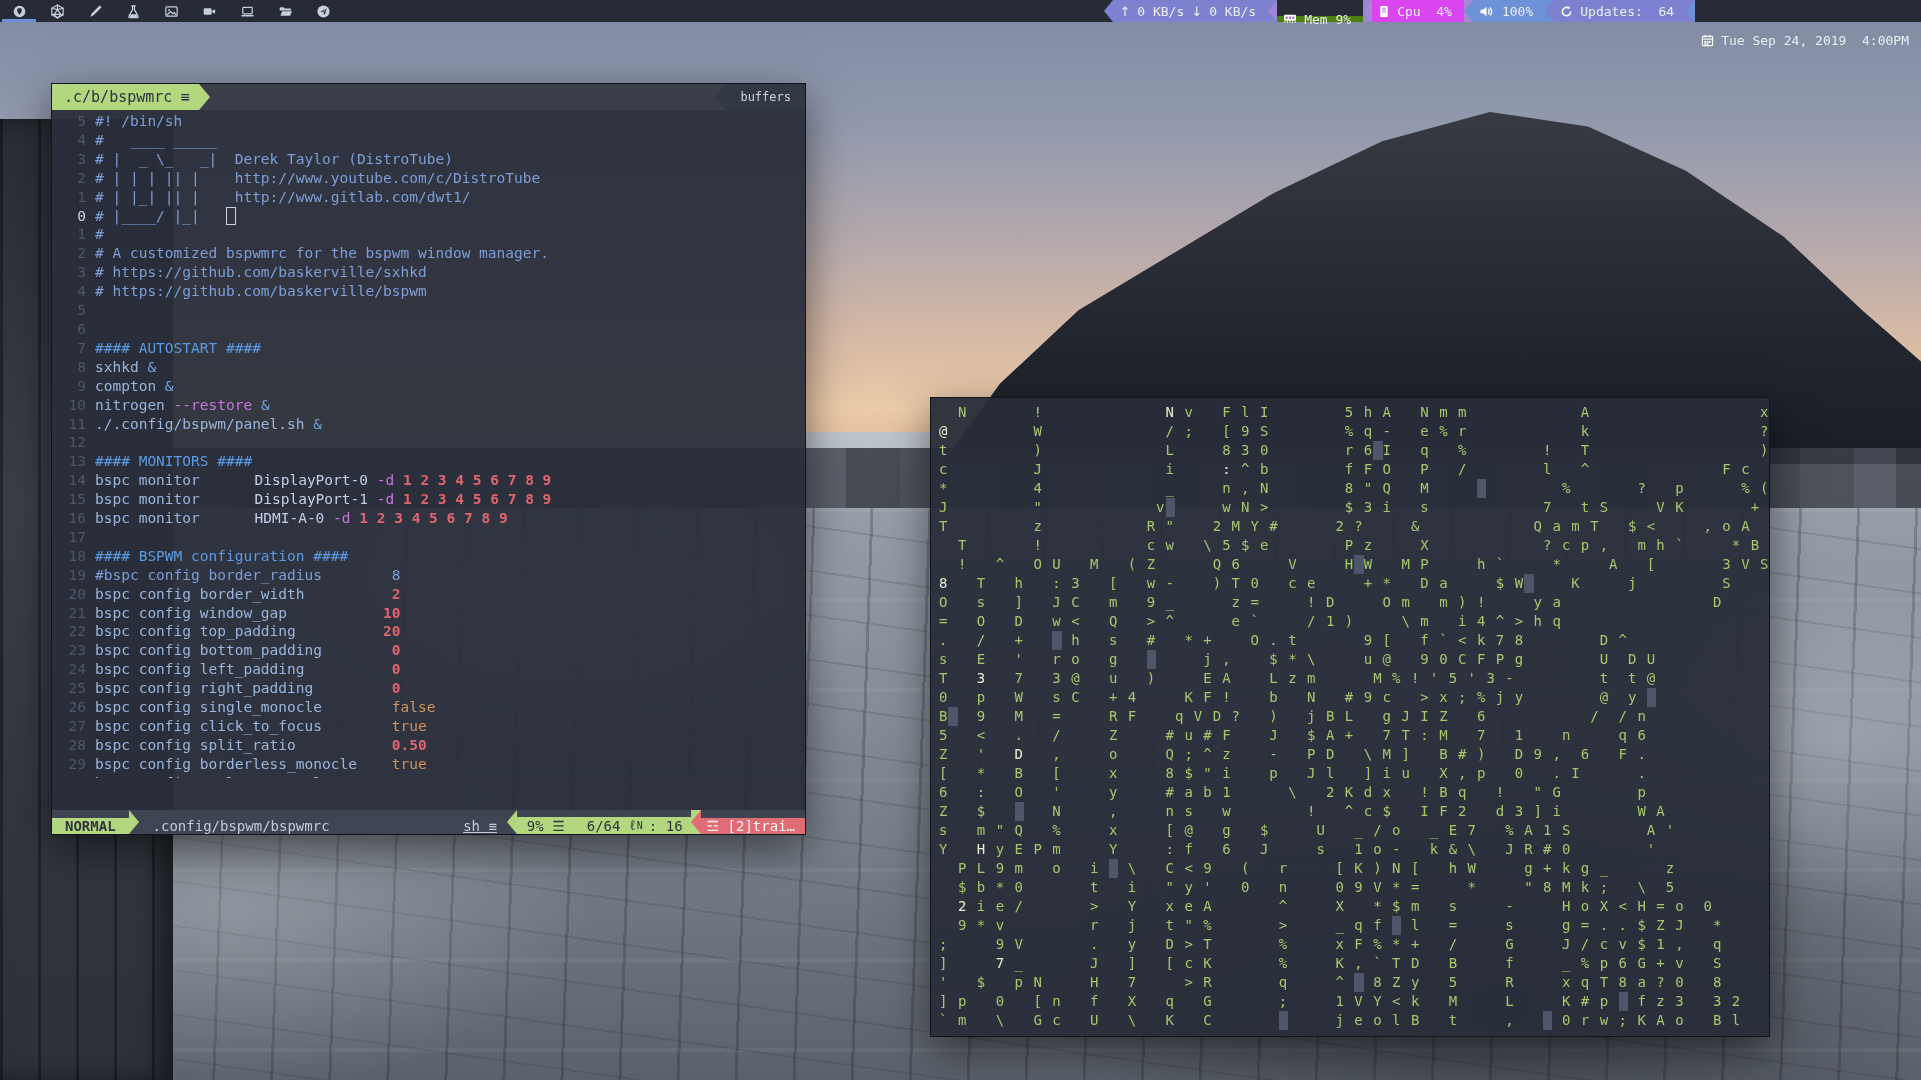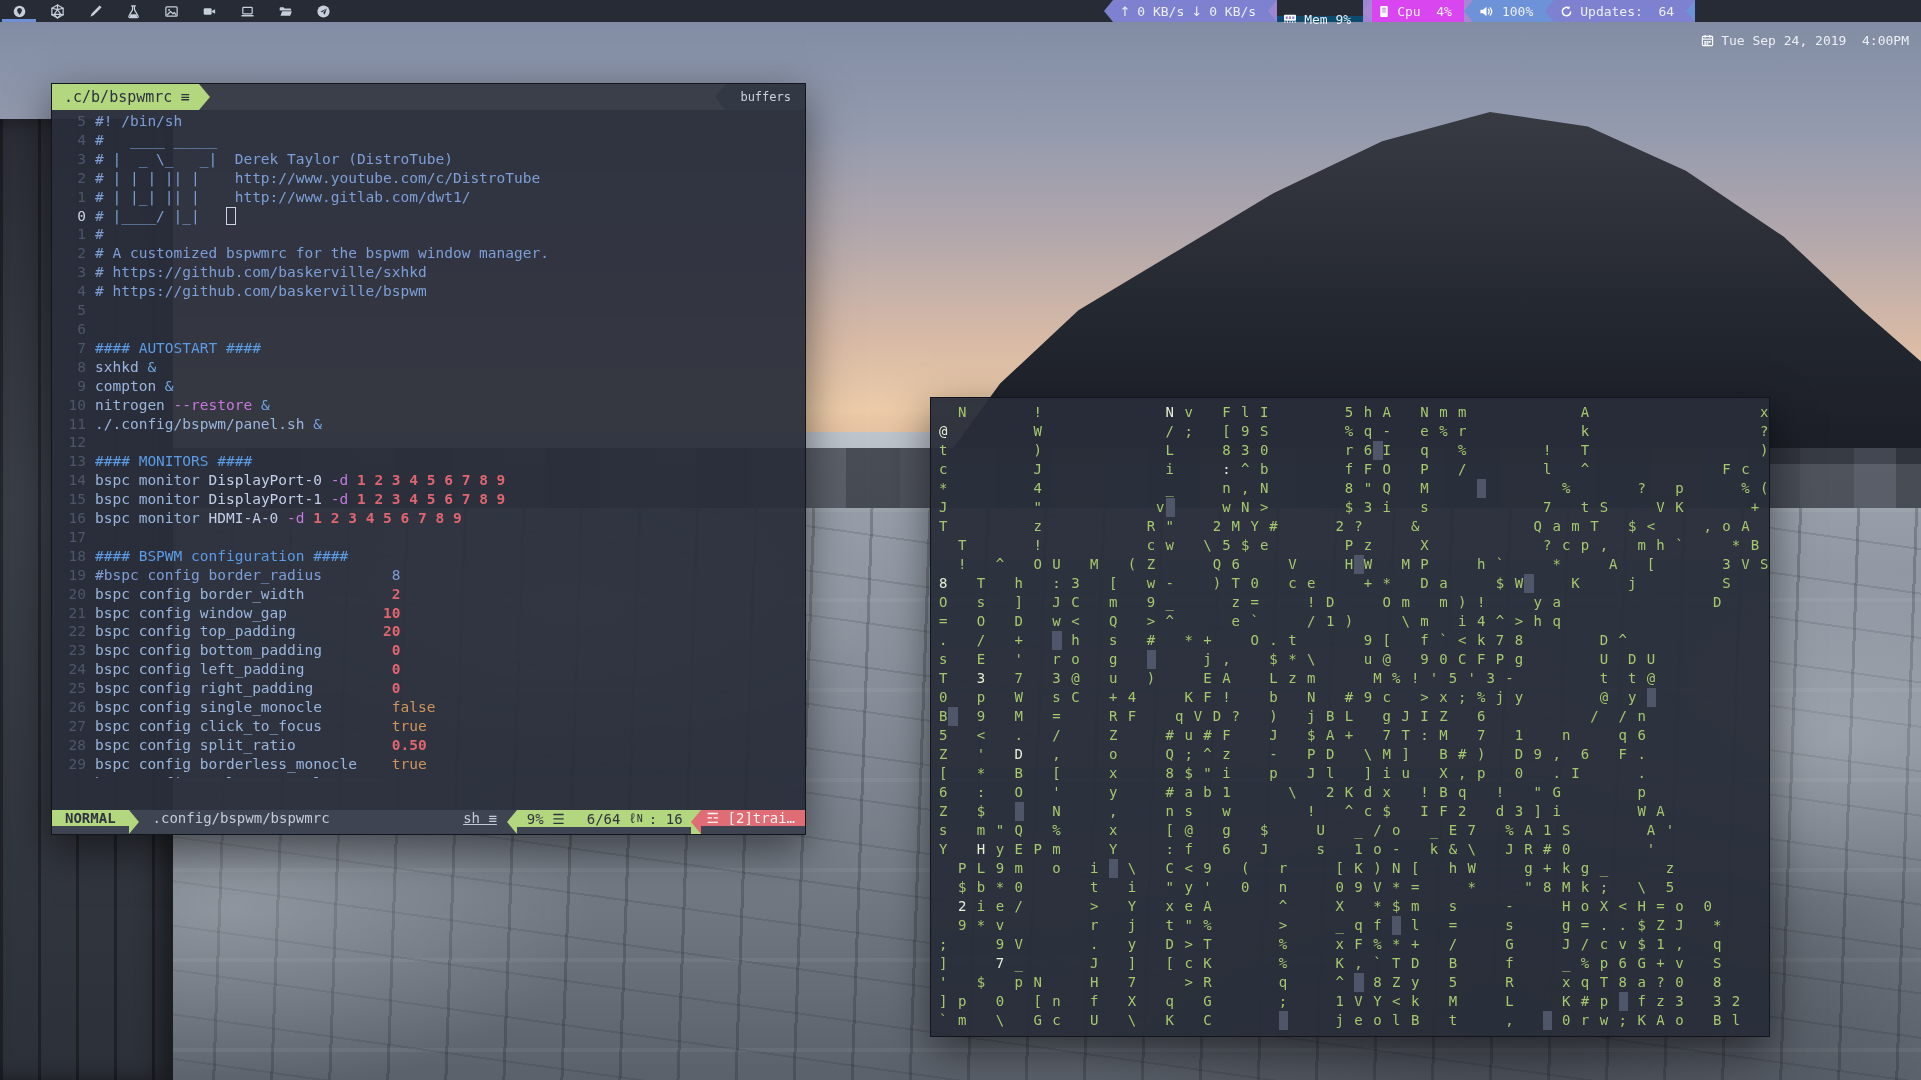--- a/index.html
+++ b/index.html
@@ -59,24 +59,24 @@
        padding:0 10px 0 12px;font-size:15px;white-space:pre;cursor:pointer;}
   .tab-arrow{width:0;height:0;border-style:solid;border-width:13px 0 13px 11px;border-color:transparent transparent transparent #b2d77e;}
   .tabline .sp{flex:1;}
   .buf-arrow{width:0;height:0;border-style:solid;border-width:13px 11px 13px 0;border-color:transparent #333845 transparent transparent;}
   .buffers{height:100%;display:flex;align-items:center;background:#333845;color:#ccd3de;
        padding:0 14px;font-size:12px;}
   .vbody{flex:1;padding-top:2px;overflow:hidden;font-size:14.5px;line-height:18.9px;white-space:pre;}
   .vrow{display:flex;}
   .lnum{flex:0 0 34px;text-align:right;padding-right:9px;color:#4d566a;}
   .lnum.cur{color:#ccd4e4;}
-  .c{color:#7d9ed6;} .h{color:#5b9be4;} .t{color:#9ab5dc;} .w{color:#c2cfe8;}
+  .c{color:#7d9ed6;} .h{color:#5b9be4;} .t{color:#9ab5dc;} .w{color:#c2cfe8;margin-left:46px;}
   .m{color:#c678dd;} .n{color:#e0656f;font-weight:bold;} .o{color:#cf955c;} .a{color:#6ea3e0;}
   .curbox{display:inline-block;width:8px;height:16px;border:1px solid #cdd5e4;vertical-align:-3px;}
-  .statusline{height:24px;flex:0 0 auto;display:flex;align-items:flex-start;background:#3f4452;
+  .statusline{height:24px;flex:0 0 auto;display:flex;align-items:flex-end;background:#3f4452;
        font-size:14px;color:#c3cbd8;white-space:pre;margin-top:32px;}
   .st-mode{background:#b2d77e;color:#2e333f;font-weight:bold;display:flex;align-items:center;padding:0 13px;}
   .st-mode-arrow{width:0;height:0;border-style:solid;border-width:12px 0 12px 10px;border-color:transparent transparent transparent #b2d77e;}
   .st-path{display:flex;align-items:center;padding-left:14px;}
   .st-sp{flex:1;}
   .st-ft{display:flex;align-items:center;padding-right:10px;text-decoration:underline;}
   .st-garrow{width:0;height:0;border-style:solid;border-width:12px 10px 12px 0;border-color:transparent #b2d77e transparent transparent;}
   .st-right{background:#b2d77e;color:#2e333f;display:flex;align-items:center;padding:0 8px 0 10px;}
   .st-rarrow{width:0;height:0;border-style:solid;border-width:12px 10px 12px 0;border-color:transparent #e06c75 transparent transparent;background:#b2d77e;}
   .st-warn{background:#e06c75;color:#fdf3f3;display:flex;align-items:center;padding:0 10px 0 6px;}
@@ -176,21 +176,21 @@
             <circle cx="8" cy="8" r="6.5" fill="#c7cfdb"></circle>
             <path d="M4.5 8.2 11.5 4.8 9.3 11.5 7.6 9.2 11.5 4.8 7 8.6z" fill="#2a2f3a"></path>
           </svg>
         </span>
       </div>
     </div>
   <div class="pl" id="pl">
       <div class="pl-arrow" style="border-color: transparent rgb(126, 129, 208) transparent transparent; background: transparent;"></div>
       <div class="pl-seg" style="background: rgb(126, 129, 208);"><span class="gly">↑</span><span>0 KB/s</span><span class="gly">↓</span><span>0 KB/s</span></div>
       <div class="pl-arrow" style="border-color: transparent rgb(156, 134, 210) transparent transparent; background: rgb(126, 129, 208);"></div>
-      <div class="pl-seg" style="background: #0c4a6e; margin-top: 16px;"><span><svg width="14" height="12" viewBox="0 0 16 14">
+      <div class="pl-seg" style="background: #4d7c0f; margin-top: 16px;"><span><svg width="14" height="12" viewBox="0 0 16 14">
             <rect x="1" y="2" width="14" height="7" rx="1" fill="#fff"></rect>
             <rect x="3" y="4" width="2.4" height="3" fill="#9c86d2"></rect>
             <rect x="6.8" y="4" width="2.4" height="3" fill="#9c86d2"></rect>
             <rect x="10.6" y="4" width="2.4" height="3" fill="#9c86d2"></rect>
             <path d="M2 9.5v2M5 9.5v2M8 9.5v2M11 9.5v2M14 9.5v2" stroke="#fff" stroke-width="1.3"></path>
           </svg></span><span>Mem 9%</span></div>
       <div class="pl-arrow" style="border-color: transparent rgb(167, 136, 211) transparent transparent; background: rgb(156, 134, 210);"></div>
       <div class="pl-seg" style="background: #d946ef;"><span><svg width="12" height="13" viewBox="0 0 12 14">
             <rect x="2" y="1" width="8" height="12" rx="1" fill="#fff"></rect>
             <path d="M4 3.5h4M4 5.5h4M4 7.5h4" stroke="#a788d3" stroke-width="1.1"></path>

